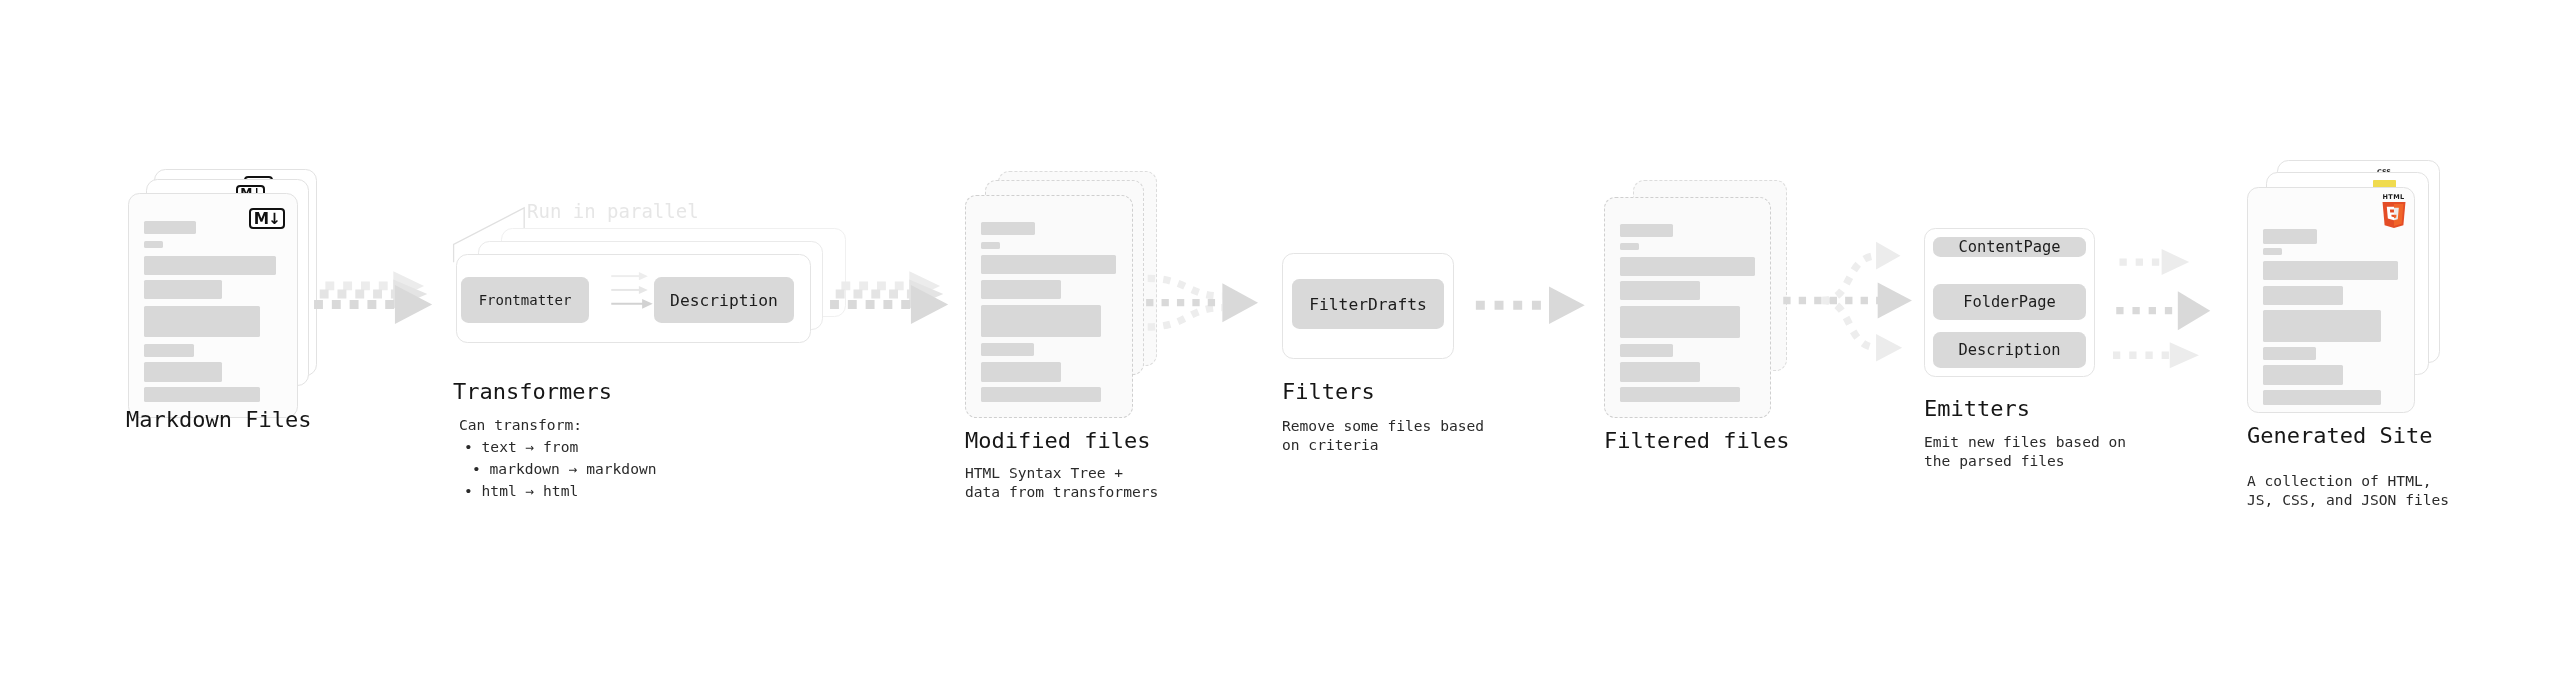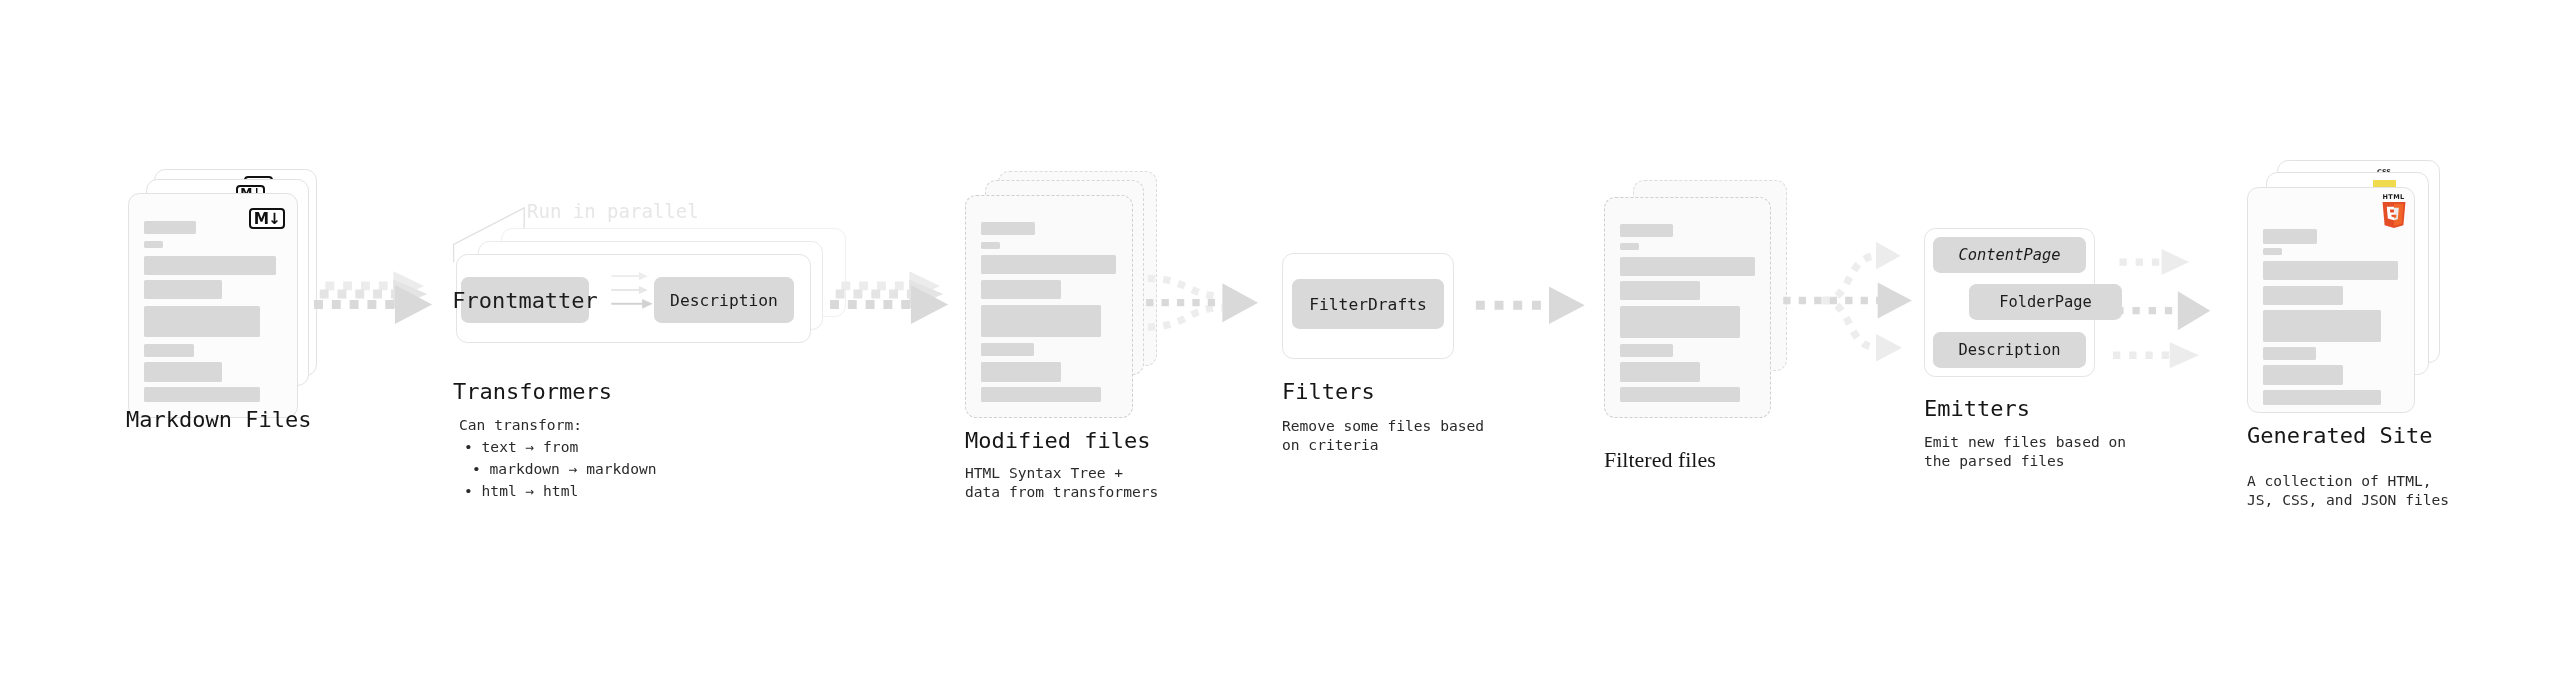--- a/index.html
+++ b/index.html
@@ -133,21 +133,21 @@
     <g fill="none" stroke-width="2.4">
       <line x1="0" y1="10" x2="36" y2="10" stroke="#ededed"></line>
       <polygon points="34,5 45,10 34,15" fill="#ededed"></polygon>
       <line x1="0" y1="27" x2="36" y2="27" stroke="#e6e6e6"></line>
       <polygon points="34,22 45,27 34,32" fill="#e6e6e6"></polygon>
       <line x1="0" y1="44" x2="40" y2="44" stroke="#d2d2d2"></line>
       <polygon points="38,38 51,44 38,50" fill="#d2d2d2"></polygon>
     </g>
   </svg>
 
-  <div class="pill" style="left:461px;top:277px;width:128px;height:46px;font-size:22px;">
+  <div class="pill" style="left:461px;top:277px;width:128px;height:46px;font-size:14px;">
     <span>Frontmatter</span>
   </div>
   <div class="pill" style="left:654px;top:277px;width:140px;height:46px;font-size:16.3px;">
     <span>Description</span>
   </div>
 
   <div class="title" style="left:453px;top:379px;">Transformers</div>
   <div class="desc" style="left:453px;top:416px;margin-left:6px;">Can transform:</div>
   <div class="desc" style="left:464px;top:438px;">• text → from</div>
   <div class="desc" style="left:472px;top:460px;">• markdown → markdown</div>
@@ -223,41 +223,41 @@
     <div class="bar" style="left:14.6px;top:26px;width:53px;height:13px;"></div>
     <div class="bar" style="left:14.6px;top:45px;width:19.5px;height:6.5px;"></div>
     <div class="bar" style="left:14.6px;top:59px;width:135px;height:18.7px;"></div>
     <div class="bar" style="left:14.6px;top:83px;width:80px;height:18.7px;"></div>
     <div class="bar" style="left:14.6px;top:108px;width:120px;height:32px;"></div>
     <div class="bar" style="left:14.6px;top:146px;width:53px;height:13px;"></div>
     <div class="bar" style="left:14.6px;top:164px;width:80px;height:19.5px;"></div>
     <div class="bar" style="left:14.6px;top:189px;width:120px;height:15.4px;"></div>
   </div>
 
-  <div class="title" style="left:1604px;top:447px;font-family:Liberation Serif, serif;">Filtered files</div>
+  <div class="title" style="left:1604px;top:428px;">Filtered files</div>
 </div>
 
 <svg style="left:1780px;top:219px;width:171px;height:163px;" viewBox="0 0 210 200">
   <g fill="none" stroke-width="9" stroke-dasharray="9 10">
     <path d="M52 100 C90 100 80 45 120 45" stroke="#ededed"></path>
     <path d="M52 100 C90 100 80 158 120 158" stroke="#ededed"></path>
     <line x1="4" y1="100" x2="124" y2="100" stroke="#d9d9d9"></line>
   </g>
   <polygon points="118,28 148,45 118,62" fill="#ececec"></polygon>
   <polygon points="118,141 150,158 118,175" fill="#ececec"></polygon>
   <polygon points="120,78 162,100 120,122" fill="#d9d9d9"></polygon>
 </svg>
 
 <div class="stage">
   <div class="roundbox" style="left:1924px;top:228px;width:171px;height:149px;"></div>
 
-  <div class="pill" style="left:1933px;top:237px;width:153px;height:36px;font-size:15.4px;font-style:italic;">
+  <div class="pill" style="left:1933px;top:237px;width:153px;height:20px;font-size:15.4px;">
     <span>ContentPage</span>
   </div>
-  <div class="pill" style="left:1933px;top:284px;width:153px;height:36px;font-size:15.4px;margin-left:36px;">
+  <div class="pill" style="left:1933px;top:284px;width:153px;height:36px;font-size:15.4px;">
     <span>FolderPage</span>
   </div>
   <div class="pill" style="left:1933px;top:332px;width:153px;height:36px;font-size:15.4px;">
     <span>Description</span>
   </div>
 
   <div class="title" style="left:1924px;top:396px;">Emitters</div>
   <div class="desc" style="left:1924px;top:433px;">Emit new files based on
 the parsed files</div>
 </div>

